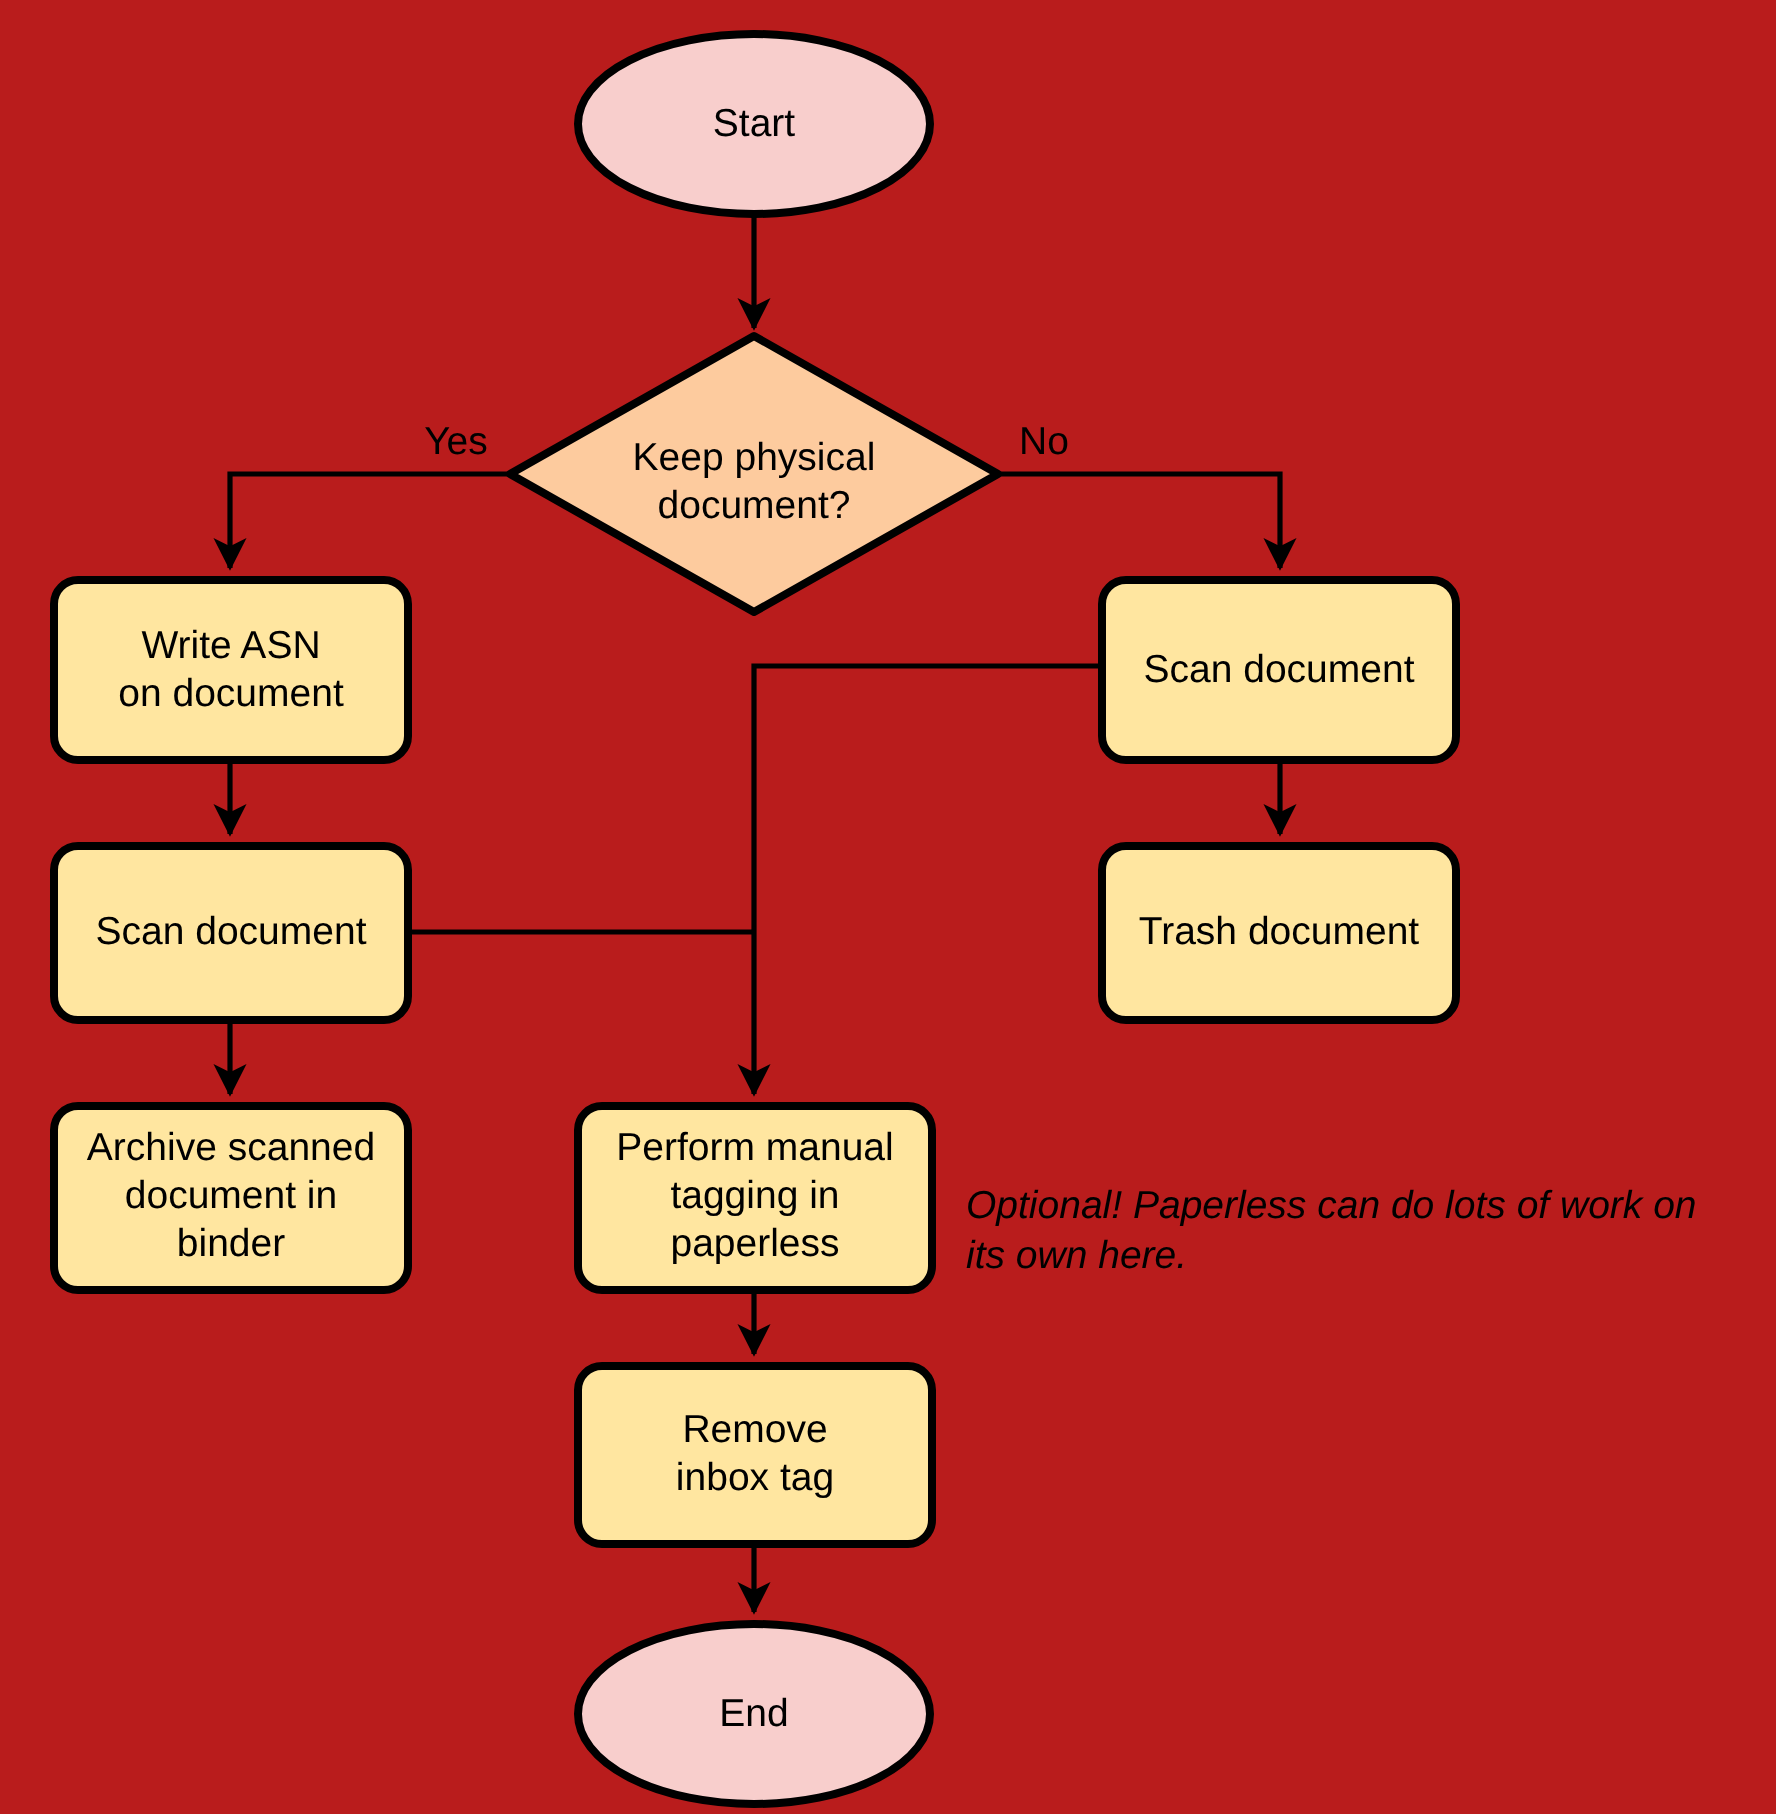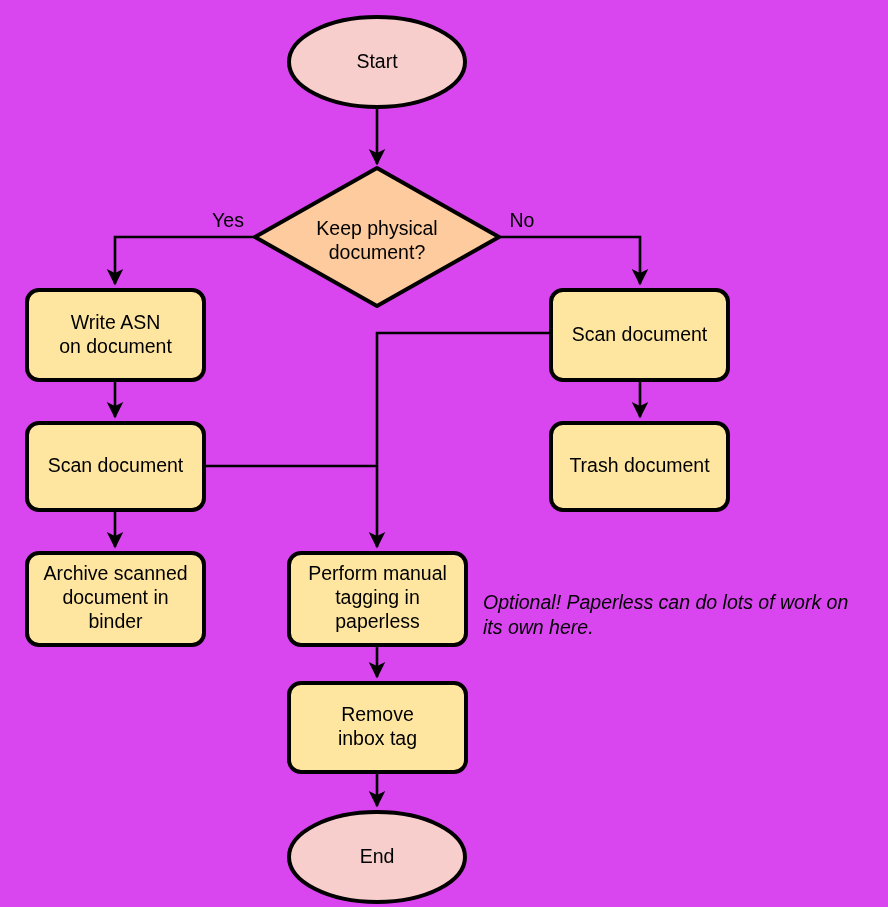--- a/index.html
+++ b/index.html
@@ -8,21 +8,21 @@
     padding: 0;
     background: #ffffff;
   }
   body {
     font-family: "Liberation Sans", sans-serif;
   }
   #flow-root {
     position: relative;
     width: 888px;
     height: 907px;
-    background: #d946ef;
+    background: #b91c1c;
     overflow: hidden;
   }
   #flow-svg {
     position: absolute;
     left: 0;
     top: 0;
     width: 888px;
     height: 907px;
     display: block;
   }

